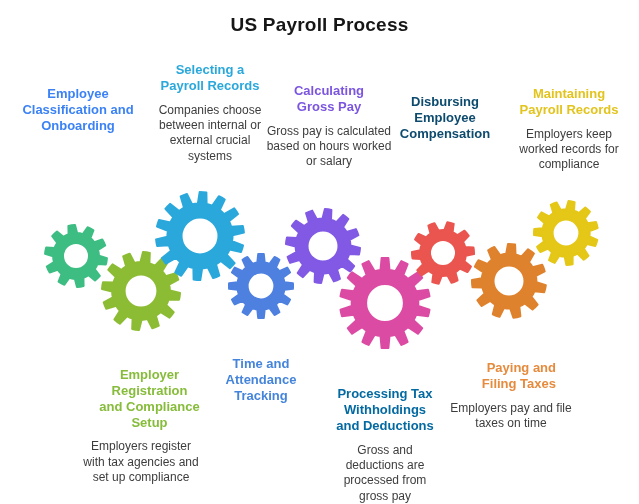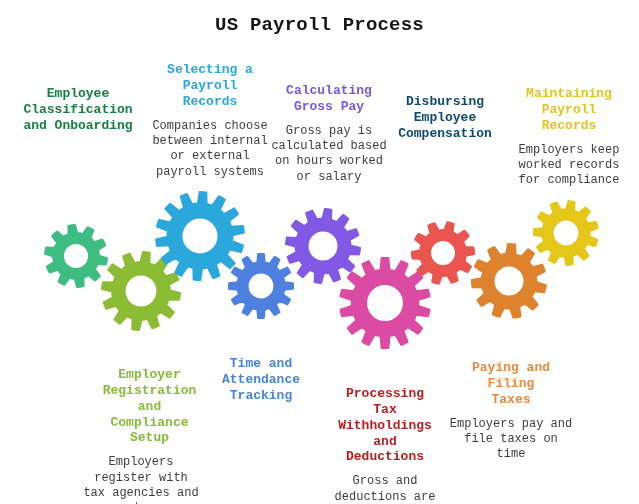--- a/index.html
+++ b/index.html
@@ -1,18 +1,18 @@
 <!DOCTYPE html>
 <html><head>
 <meta charset="utf-8">
 <style>
   html,body{margin:0;padding:0;background:#ffffff;}
   #stage{
     position:relative;width:639px;height:504px;background:#ffffff;
-    font-family:Liberation Mono, monospace;overflow:hidden;
+    font-family:Liberation Sans, sans-serif;overflow:hidden;
   }
   #title{
     position:absolute;top:14px;left:0;width:639px;text-align:center;
     font-size:19px;font-weight:bold;color:#161616;letter-spacing:.2px;
   }
   .step{position:absolute;text-align:center;}
   .step h3{
     margin:0 auto;font-size:13px;font-weight:bold;line-height:1.22;
     max-width:var(--hw,none);
   }
@@ -22,26 +22,26 @@
   #gears-svg{position:absolute;left:0;top:0;}
 </style>
 </head>
 <body>
 
 <div id="stage">
 
   <div id="title">US Payroll Process</div>
 
   <div class="step" style="left:20px;top:86px;width:116px">
-    <h3 style="color: #15803d;">Employee Classification and Onboarding</h3>
+    <h3 style="color: #3b82f6;">Employee Classification and Onboarding</h3>
   </div>
 
   <div class="step" style="left:148px;top:62px;width:124px;--hw:104px">
     <h3 style="color: rgb(42, 168, 219);">Selecting a Payroll Records</h3>
-    <p>Companies choose between internal or external payroll systems</p>
+    <p>Companies choose between internal or external crucial systems</p>
   </div>
 
   <div class="step" style="left:266px;top:83px;width:126px;--hw:95px">
     <h3 style="color: rgb(123, 85, 224);">Calculating Gross Pay</h3>
     <p>Gross pay is calculated based on hours worked or salary</p>
   </div>
 
   <div class="step" style="left:382px;top:94px;width:126px;--hw:110px">
     <h3 style="color: #0c4a6e;">Disbursing Employee Compensation</h3>
   </div>
@@ -54,26 +54,26 @@
   <div class="step" style="left:82px;top:367px;width:118px">
     <h3 style="color: rgb(134, 188, 58); margin-left: 17px;">Employer Registration and Compliance Setup</h3>
     <p>Employers register with tax agencies and set up compliance</p>
   </div>
 
   <div class="step" style="left:205px;top:356px;width:112px;--hw:84px">
     <h3 style="color: rgb(68, 132, 219);">Time and Attendance Tracking</h3>
   </div>
 
   <div class="step" style="left:329px;top:386px;width:112px;--hw:105px">
-    <h3 style="color: #b91c1c;">Processing Tax Withholdings and Deductions</h3>
+    <h3 style="color: #0369a1;">Processing Tax Withholdings and Deductions</h3>
     <p>Gross and deductions are processed from gross pay</p>
   </div>
 
   <div class="step" style="left:448px;top:360px;width:126px;--hw:90px">
-    <h3 style="color: rgb(230, 138, 60);">Paying and Filing Taxes</h3>
+    <h3 style="color: rgb(230, 138, 60); text-align: right;">Paying and Filing Taxes</h3>
     <p>Employers pay and file taxes on time</p>
   </div>
 
   <svg id="gears-svg" width="639" height="504" viewBox="0 0 639 504">
       <path d="M68.6 234.3L68.4 225.9A31 31 0 0 1 75.0 225.0L77.1 233.1A22.9 22.9 0 0 1 82.8 234.1L87.6 227.2A31 31 0 0 1 93.4 230.3L90.4 238.1A22.9 22.9 0 0 1 94.4 242.3L102.3 239.5A31 31 0 0 1 105.2 245.5L98.1 250.0A22.9 22.9 0 0 1 98.9 255.7L106.9 258.1A31 31 0 0 1 105.8 264.6L97.4 264.1A22.9 22.9 0 0 1 94.7 269.2L99.8 275.9A31 31 0 0 1 95.0 280.5L88.6 275.2A22.9 22.9 0 0 1 83.4 277.7L83.6 286.1A31 31 0 0 1 77.0 287.0L74.9 278.9A22.9 22.9 0 0 1 69.2 277.9L64.4 284.8A31 31 0 0 1 58.6 281.7L61.6 273.9A22.9 22.9 0 0 1 57.6 269.7L49.7 272.5A31 31 0 0 1 46.8 266.5L53.9 262.0A22.9 22.9 0 0 1 53.1 256.3L45.1 253.9A31 31 0 0 1 46.2 247.4L54.6 247.9A22.9 22.9 0 0 1 57.3 242.8L52.2 236.1A31 31 0 0 1 57.0 231.5L63.4 236.8A22.9 22.9 0 0 1 68.6 234.3ZM89.0 256A13.0 13.0 0 1 0 63.0 256A13.0 13.0 0 1 0 89.0 256Z" fill="#3DBD82" fill-rule="evenodd" stroke="#3DBD82" stroke-width="2" stroke-linejoin="round"></path>
       <path d="M140.5 262.1L143.0 252.0A39 39 0 0 1 149.8 253.0L149.4 263.4A28.9 28.9 0 0 1 155.0 265.8L162.2 258.3A39 39 0 0 1 167.6 262.5L162.1 271.3A28.9 28.9 0 0 1 165.7 276.1L175.7 273.2A39 39 0 0 1 178.3 279.7L169.1 284.5A28.9 28.9 0 0 1 169.9 290.5L180.0 293.0A39 39 0 0 1 179.0 299.8L168.6 299.4A28.9 28.9 0 0 1 166.2 305.0L173.7 312.2A39 39 0 0 1 169.5 317.6L160.7 312.1A28.9 28.9 0 0 1 155.9 315.7L158.8 325.7A39 39 0 0 1 152.3 328.3L147.5 319.1A28.9 28.9 0 0 1 141.5 319.9L139.0 330.0A39 39 0 0 1 132.2 329.0L132.6 318.6A28.9 28.9 0 0 1 127.0 316.2L119.8 323.7A39 39 0 0 1 114.4 319.5L119.9 310.7A28.9 28.9 0 0 1 116.3 305.9L106.3 308.8A39 39 0 0 1 103.7 302.3L112.9 297.5A28.9 28.9 0 0 1 112.1 291.5L102.0 289.0A39 39 0 0 1 103.0 282.2L113.4 282.6A28.9 28.9 0 0 1 115.8 277.0L108.3 269.8A39 39 0 0 1 112.5 264.4L121.3 269.9A28.9 28.9 0 0 1 126.1 266.3L123.2 256.3A39 39 0 0 1 129.7 253.7L134.5 262.9A28.9 28.9 0 0 1 140.5 262.1ZM157.4 291A16.4 16.4 0 1 0 124.6 291A16.4 16.4 0 1 0 157.4 291Z" fill="#8CBC33" fill-rule="evenodd" stroke="#8CBC33" stroke-width="2" stroke-linejoin="round"></path>
       <path d="M197.9 203.5L199.7 192.0A44 44 0 0 1 206.4 192.5L206.6 204.1A32.6 32.6 0 0 1 212.2 205.8L218.8 196.2A44 44 0 0 1 224.7 199.6L219.8 210.1A32.6 32.6 0 0 1 224.1 214.1L234.2 208.3A44 44 0 0 1 238.0 213.9L229.0 221.3A32.6 32.6 0 0 1 231.2 226.7L242.8 225.9A44 44 0 0 1 243.9 232.6L232.6 235.4A32.6 32.6 0 0 1 232.1 241.2L243.0 245.5A44 44 0 0 1 241.0 251.9L229.6 249.5A32.6 32.6 0 0 1 226.7 254.6L234.6 263.2A44 44 0 0 1 230.0 268.1L220.8 261.0A32.6 32.6 0 0 1 216.0 264.4L219.3 275.5A44 44 0 0 1 213.1 278.0L207.9 267.6A32.6 32.6 0 0 1 202.1 268.5L200.3 280.0A44 44 0 0 1 193.6 279.5L193.4 267.9A32.6 32.6 0 0 1 187.8 266.2L181.2 275.8A44 44 0 0 1 175.3 272.4L180.2 261.9A32.6 32.6 0 0 1 175.9 257.9L165.8 263.7A44 44 0 0 1 162.0 258.1L171.0 250.7A32.6 32.6 0 0 1 168.8 245.3L157.2 246.1A44 44 0 0 1 156.1 239.4L167.4 236.6A32.6 32.6 0 0 1 167.9 230.8L157.0 226.5A44 44 0 0 1 159.0 220.1L170.4 222.5A32.6 32.6 0 0 1 173.3 217.4L165.4 208.8A44 44 0 0 1 170.0 203.9L179.2 211.0A32.6 32.6 0 0 1 184.0 207.6L180.7 196.5A44 44 0 0 1 186.9 194.0L192.1 204.4A32.6 32.6 0 0 1 197.9 203.5ZM218.5 236A18.5 18.5 0 1 0 181.5 236A18.5 18.5 0 1 0 218.5 236Z" fill="#2AA8DB" fill-rule="evenodd" stroke="#2AA8DB" stroke-width="2" stroke-linejoin="round"></path>
       <path d="M257.3 262.6L258.2 254.1A32 32 0 0 1 263.8 254.1L264.7 262.6A23.7 23.7 0 0 1 269.5 263.9L274.5 257.0A32 32 0 0 1 279.4 259.8L275.9 267.6A23.7 23.7 0 0 1 279.4 271.1L287.2 267.6A32 32 0 0 1 290.0 272.5L283.1 277.5A23.7 23.7 0 0 1 284.4 282.3L292.9 283.2A32 32 0 0 1 292.9 288.8L284.4 289.7A23.7 23.7 0 0 1 283.1 294.5L290.0 299.5A32 32 0 0 1 287.2 304.4L279.4 300.9A23.7 23.7 0 0 1 275.9 304.4L279.4 312.2A32 32 0 0 1 274.5 315.0L269.5 308.1A23.7 23.7 0 0 1 264.7 309.4L263.8 317.9A32 32 0 0 1 258.2 317.9L257.3 309.4A23.7 23.7 0 0 1 252.5 308.1L247.5 315.0A32 32 0 0 1 242.6 312.2L246.1 304.4A23.7 23.7 0 0 1 242.6 300.9L234.8 304.4A32 32 0 0 1 232.0 299.5L238.9 294.5A23.7 23.7 0 0 1 237.6 289.7L229.1 288.8A32 32 0 0 1 229.1 283.2L237.6 282.3A23.7 23.7 0 0 1 238.9 277.5L232.0 272.5A32 32 0 0 1 234.8 267.6L242.6 271.1A23.7 23.7 0 0 1 246.1 267.6L242.6 259.8A32 32 0 0 1 247.5 257.0L252.5 263.9A23.7 23.7 0 0 1 257.3 262.6ZM274.4 286A13.4 13.4 0 1 0 247.6 286A13.4 13.4 0 1 0 274.4 286Z" fill="#4E80E0" fill-rule="evenodd" stroke="#4E80E0" stroke-width="2" stroke-linejoin="round"></path>
       <path d="M322.5 218.6L324.9 209.0A37 37 0 0 1 331.4 210.0L331.0 219.8A27.4 27.4 0 0 1 336.3 222.1L343.1 214.9A37 37 0 0 1 348.3 219.0L343.0 227.3A27.4 27.4 0 0 1 346.5 231.9L355.9 229.1A37 37 0 0 1 358.4 235.2L349.7 239.8A27.4 27.4 0 0 1 350.4 245.5L360.0 247.9A37 37 0 0 1 359.0 254.4L349.2 254.0A27.4 27.4 0 0 1 346.9 259.3L354.1 266.1A37 37 0 0 1 350.0 271.3L341.7 266.0A27.4 27.4 0 0 1 337.1 269.5L339.9 278.9A37 37 0 0 1 333.8 281.4L329.2 272.7A27.4 27.4 0 0 1 323.5 273.4L321.1 283.0A37 37 0 0 1 314.6 282.0L315.0 272.2A27.4 27.4 0 0 1 309.7 269.9L302.9 277.1A37 37 0 0 1 297.7 273.0L303.0 264.7A27.4 27.4 0 0 1 299.5 260.1L290.1 262.9A37 37 0 0 1 287.6 256.8L296.3 252.2A27.4 27.4 0 0 1 295.6 246.5L286.0 244.1A37 37 0 0 1 287.0 237.6L296.8 238.0A27.4 27.4 0 0 1 299.1 232.7L291.9 225.9A37 37 0 0 1 296.0 220.7L304.3 226.0A27.4 27.4 0 0 1 308.9 222.5L306.1 213.1A37 37 0 0 1 312.2 210.6L316.8 219.3A27.4 27.4 0 0 1 322.5 218.6ZM338.5 246A15.5 15.5 0 1 0 307.5 246A15.5 15.5 0 1 0 338.5 246Z" fill="#8159E4" fill-rule="evenodd" stroke="#8159E4" stroke-width="2" stroke-linejoin="round"></path>
       <path d="M380.5 270.0L381.6 258.1A45 45 0 0 1 388.4 258.1L389.5 270.0A33.3 33.3 0 0 1 395.3 271.3L401.4 261.1A45 45 0 0 1 407.6 264.1L403.3 275.2A33.3 33.3 0 0 1 408.0 278.9L417.9 272.3A45 45 0 0 1 422.2 277.7L413.6 285.9A33.3 33.3 0 0 1 416.2 291.3L428.0 289.7A45 45 0 0 1 429.5 296.4L418.2 300.0A33.3 33.3 0 0 1 418.2 306.0L429.5 309.6A45 45 0 0 1 428.0 316.3L416.2 314.7A33.3 33.3 0 0 1 413.6 320.1L422.2 328.3A45 45 0 0 1 417.9 333.7L408.0 327.1A33.3 33.3 0 0 1 403.3 330.8L407.6 341.9A45 45 0 0 1 401.4 344.9L395.3 334.7A33.3 33.3 0 0 1 389.5 336.0L388.4 347.9A45 45 0 0 1 381.6 347.9L380.5 336.0A33.3 33.3 0 0 1 374.7 334.7L368.6 344.9A45 45 0 0 1 362.4 341.9L366.7 330.8A33.3 33.3 0 0 1 362.0 327.1L352.1 333.7A45 45 0 0 1 347.8 328.3L356.4 320.1A33.3 33.3 0 0 1 353.8 314.7L342.0 316.3A45 45 0 0 1 340.5 309.6L351.8 306.0A33.3 33.3 0 0 1 351.8 300.0L340.5 296.4A45 45 0 0 1 342.0 289.7L353.8 291.3A33.3 33.3 0 0 1 356.4 285.9L347.8 277.7A45 45 0 0 1 352.1 272.3L362.0 278.9A33.3 33.3 0 0 1 366.7 275.2L362.4 264.1A45 45 0 0 1 368.6 261.1L374.7 271.3A33.3 33.3 0 0 1 380.5 270.0ZM403.9 303A18.9 18.9 0 1 0 366.1 303A18.9 18.9 0 1 0 403.9 303Z" fill="#DC4BA3" fill-rule="evenodd" stroke="#DC4BA3" stroke-width="2" stroke-linejoin="round"></path>

